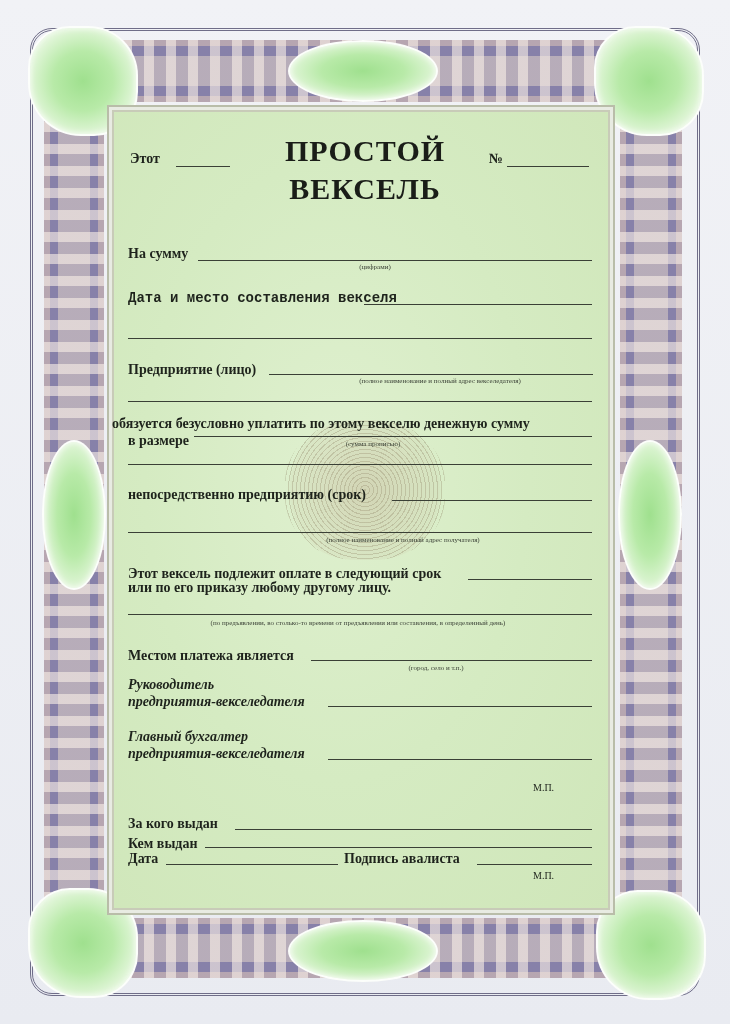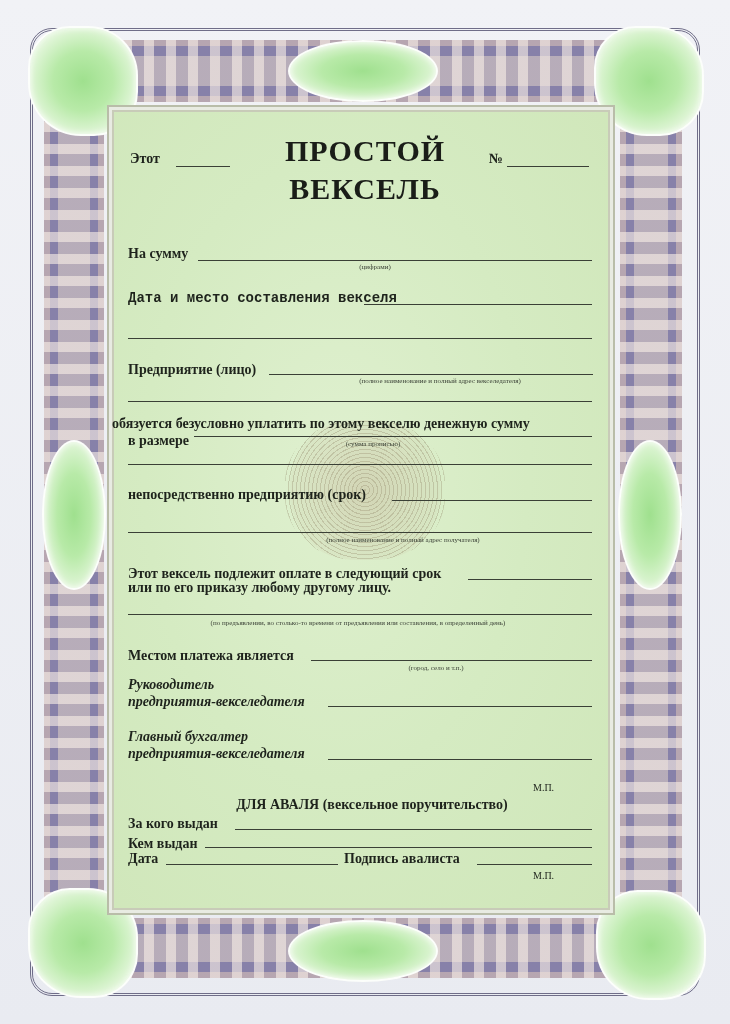--- a/index.html
+++ b/index.html
@@ -153,21 +153,20 @@
   <div class="txt it" style="left:128px; top:677px;">Руководитель</div>
   <div class="txt it" style="left:128px; top:694px;">предприятия-векселедателя</div>
   <div class="line" style="left:328px; top:706px; width:264px;"></div>
 
   <div class="txt it" style="left:128px; top:729px;">Главный бухгалтер</div>
   <div class="txt it" style="left:128px; top:746px;">предприятия-векселедателя</div>
   <div class="line" style="left:328px; top:759px; width:264px;"></div>
 
   <div class="txt" style="left:533px; top:782px; font-size:10px; font-weight:normal;">М.П.</div>
 
-  <div class="txt" style="left:0; width:730px; text-align:center; top:797px; padding-left:14px;">ДЛЯ АВАЛЯ (вексельное поручительство)</div>
   <div class="txt" style="left:128px; top:816px;">За кого выдан</div>
   <div class="line" style="left:235px; top:829px; width:357px;"></div>
   <div class="txt" style="left:128px; top:836px;">Кем выдан</div>
   <div class="line" style="left:205px; top:847px; width:387px;"></div>
   <div class="txt" style="left:128px; top:851px;">Дата</div>
   <div class="line" style="left:166px; top:864px; width:172px;"></div>
   <div class="txt" style="left:344px; top:851px;">Подпись авалиста</div>
   <div class="line" style="left:477px; top:864px; width:115px;"></div>
   <div class="txt" style="left:533px; top:870px; font-size:10px; font-weight:normal;">М.П.</div>
 </div>

